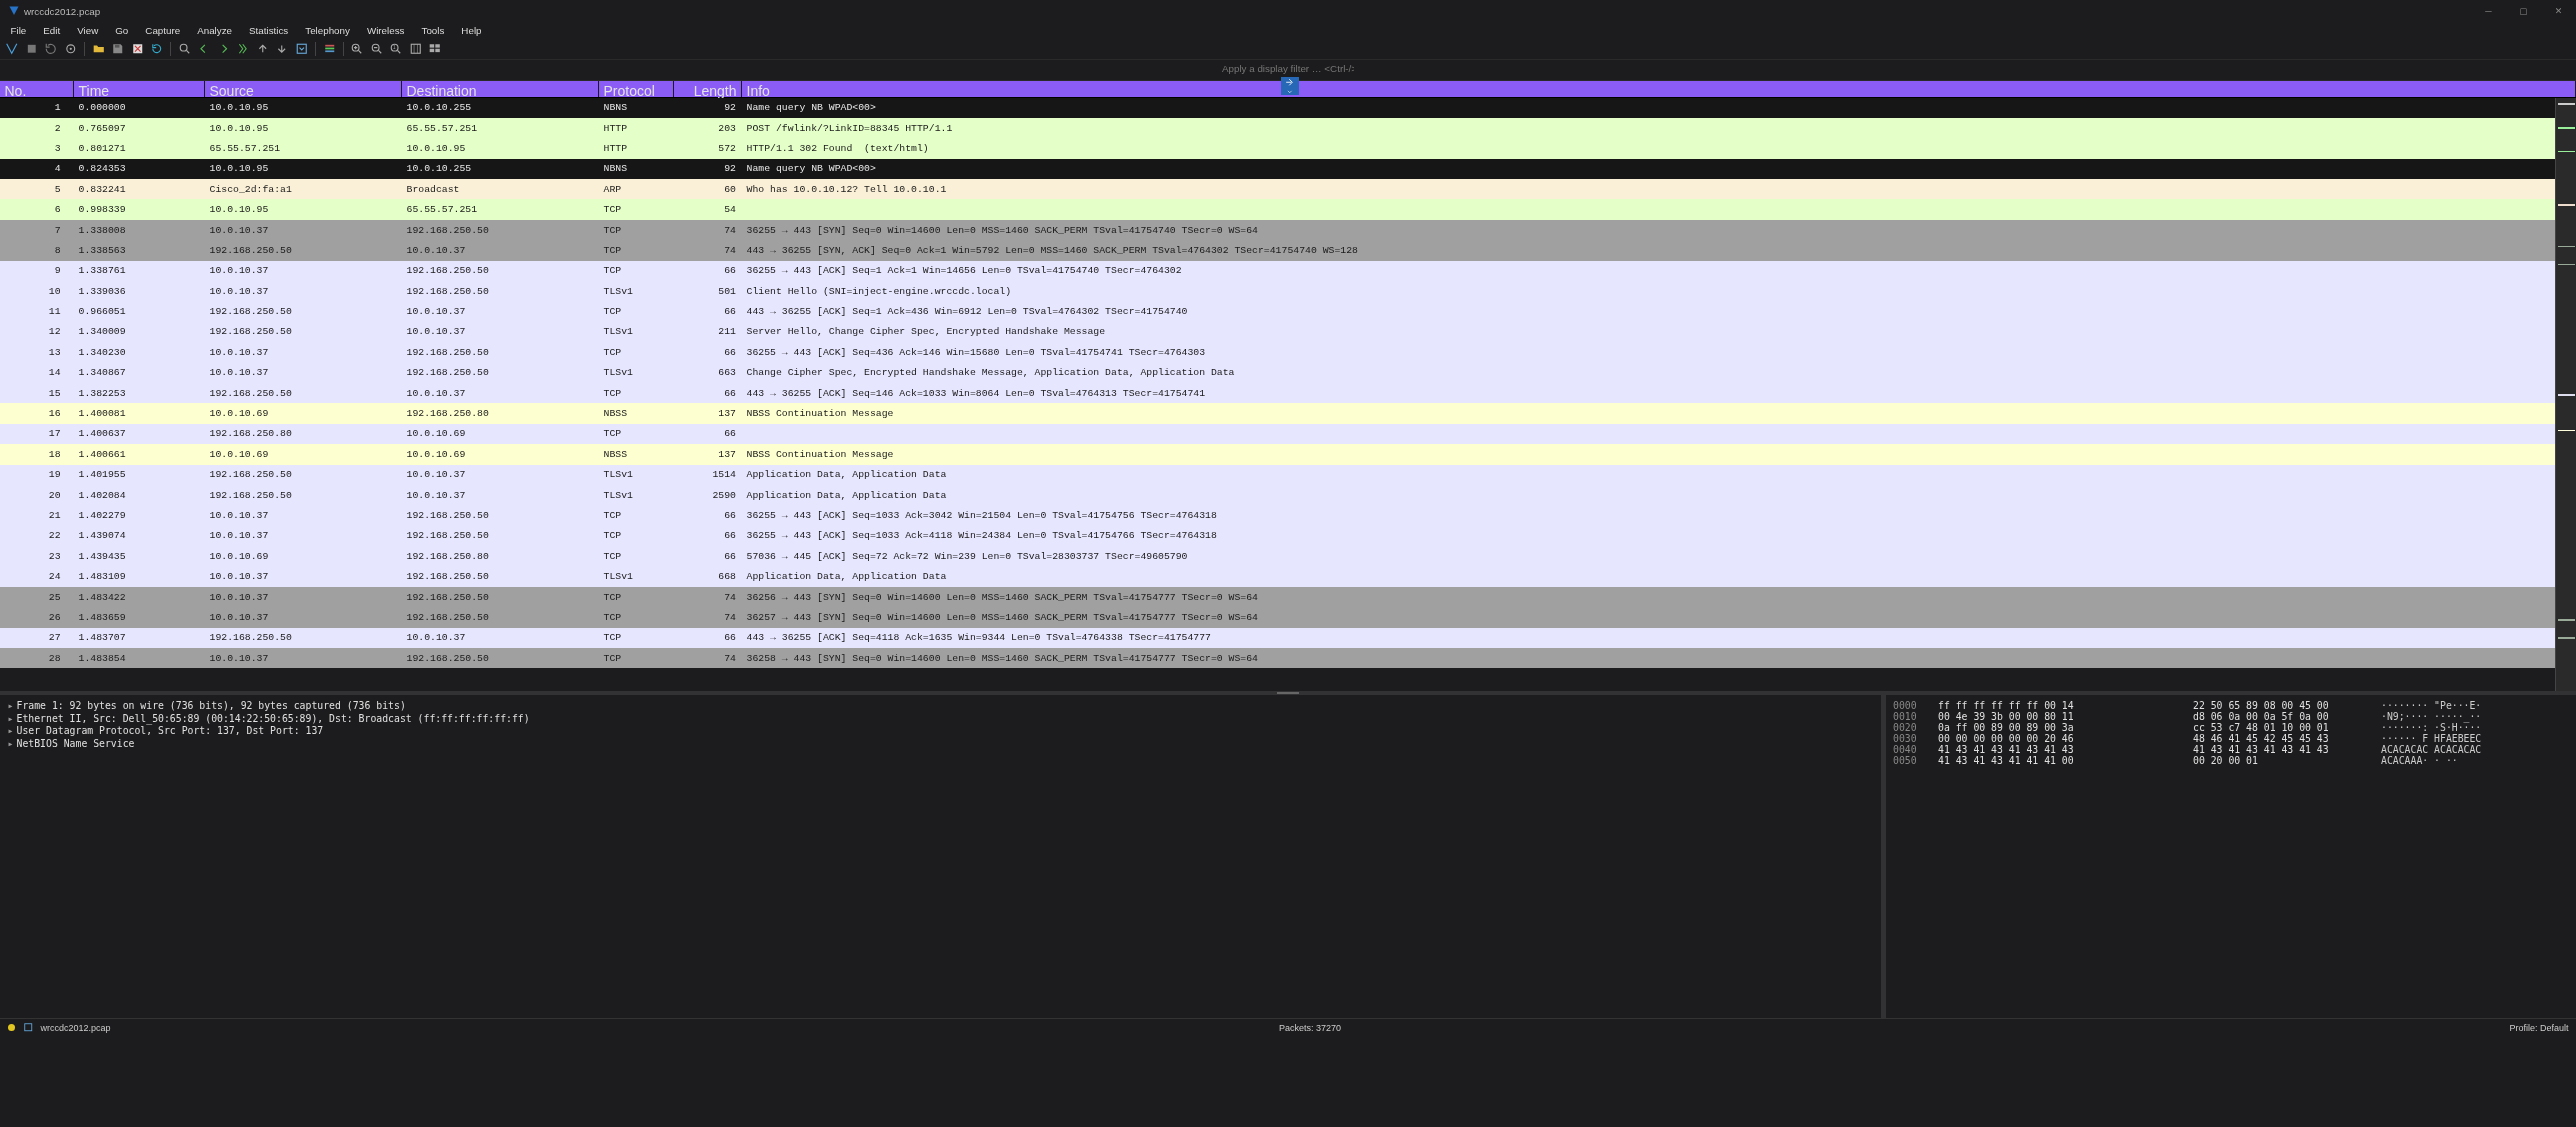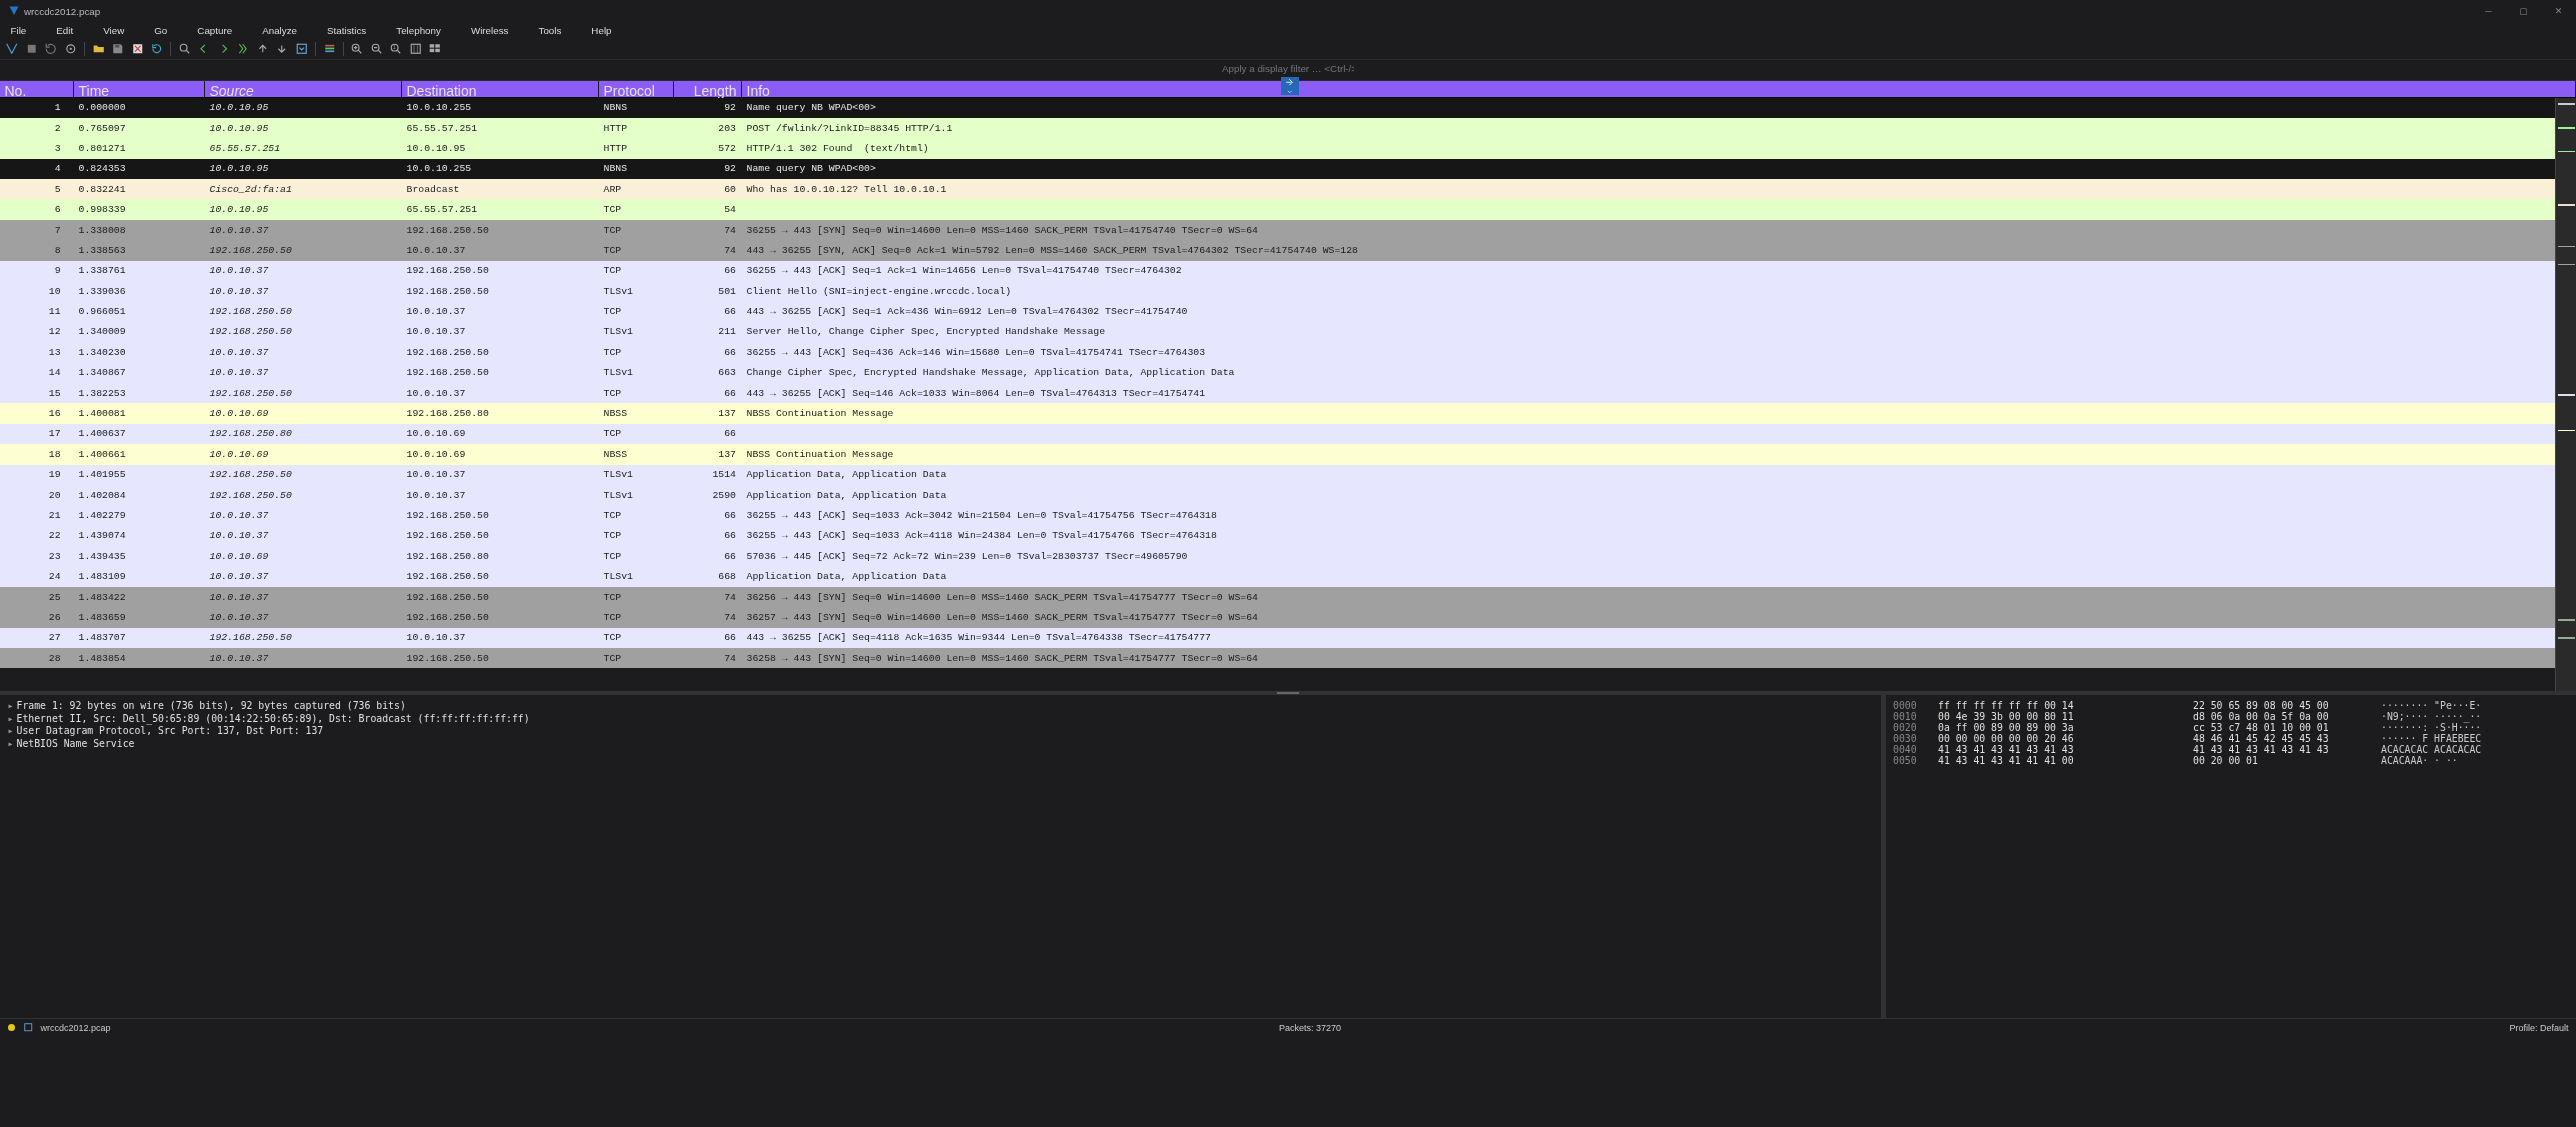--- a/index.html
+++ b/index.html
@@ -2,34 +2,34 @@
 <html style="font-size:12px"><head>
 <meta charset="utf-8">
 <style>
 * { margin:0; padding:0; box-sizing:border-box; }
 body { font-family: "Segoe UI", Tahoma, sans-serif; font-size:9px; background:#1c1c1e; color:#d4d4d4; overflow:hidden; width:2576px; height:1128px; }
 .titlebar { height:22.5px; display:flex; align-items:center; justify-content:space-between; background:#1c1c1e; padding:0 0 0 7.5px; }
 .titlebar .title { display:flex; align-items:center; gap:4.5px; color:#bbb; font-size:9.8px;}
 .titlebar .fin { width:12px; height:12px; }
 .winctl { display:flex; }
 .winctl div { width:35px; height:22.5px; display:flex; align-items:center; justify-content:center; color:#888; }
-.menubar { height:16.5px; display:flex; align-items:center; padding:0 4.5px; gap:18px; background:#1c1c1e; }
+.menubar { height:16.5px; display:flex; align-items:center; padding:0 4.5px; gap:5px; background:#1c1c1e; }
 .menubar span { padding:1.5px 6px; color:#ddd; font-size:9.8px; }
 .toolbar { height:21px; display:flex; align-items:center; padding:0 4.5px; gap:4.5px; background:#1c1c1e; border-bottom:0.8px solid #2a2a2a;}
 .tbtn { width:15px; height:15px; display:flex; align-items:center; justify-content:center; color:#bbb; }
 .tbtn svg { width:13.5px; height:13.5px; }
 .sep { width:0.8px; height:13.5px; background:#444; margin:0 1.5px;}
 .filterbar { height:21px; display:flex; align-items:center; background:#1c1c1e; border-bottom:0.8px solid #2a2a2a; padding:0 3px;flex-direction:column;}
 .filterbar .bm { width:13.5px; height:13.5px; margin-right:3px; color:#4aa3df;}
 .filterbar input { flex:1; background:transparent; border:none; outline:none; color:#ddd; font-size:9.8px; padding:3px;}
 .filterbar .rbtn { width:18px; height:18px; display:flex; align-items:center; justify-content:center; background:#2668b5; margin-left:3px;}
 .filterbar .plus { width:15px; text-align:center; color:#ccc; font-size:12px;}
 .headerrow { height:16.5px; display:flex; background:#8b5cf6; color:#e4e4e4; border-bottom:0.8px solid #000; font-size:14px;}
 .headerrow div { padding:2.3px 4.5px; border-right:0.8px solid #1c1c1e;}
-.c-no{width:74px; text-align:left;} .c-time{width:131px;} .c-src{width:197px;font-style:italic;} .c-dst{width:197px;} .c-proto{width:75px;} .c-len{width:68px; text-align:right;} .c-info{flex:1;}
+.c-no{width:74px; text-align:left;} .c-time{width:131px;} .c-src{width:197px;} .c-dst{width:197px;} .c-proto{width:75px;} .c-len{width:68px; text-align:right;} .c-info{flex:1;}
 .packets { height:593px; overflow:hidden; font-family:"Consolas","Courier New",monospace; font-size:9.8px; position:relative;}
 .prow { height:20.4px; display:flex; align-items:center; white-space:pre;}
 .prow .c-no{text-align:right; padding-right:7.5px;} 
 .prow .c-len{text-align:right; padding-right:6px;}
 .prow div{padding:0 4.5px; overflow:hidden;}
 .bg-default{background:#161616;color:#e8e8e8;}
 .bg-http{background:#e4ffc7;color:#1a1a1a;}
 .bg-arp{background:#faf0d7;color:#1a1a1a;}
 .bg-tcp{background:#e7e6ff;color:#1a1a1a;}
 .bg-tcp-syn{background:#a0a0a0;color:#1a1a1a;}

